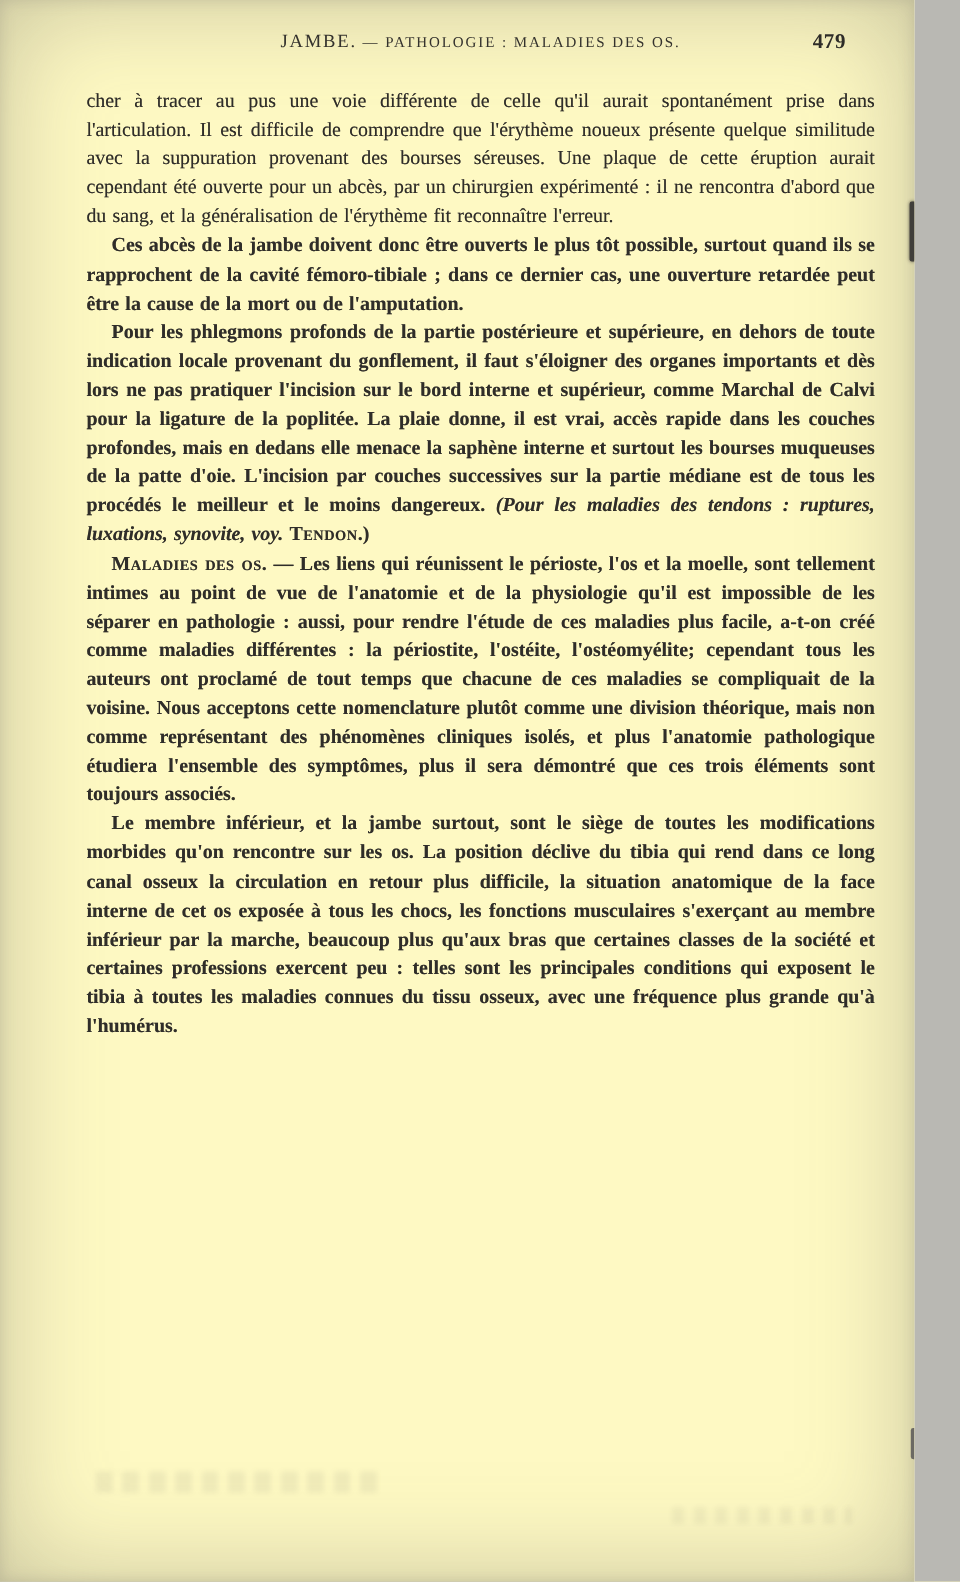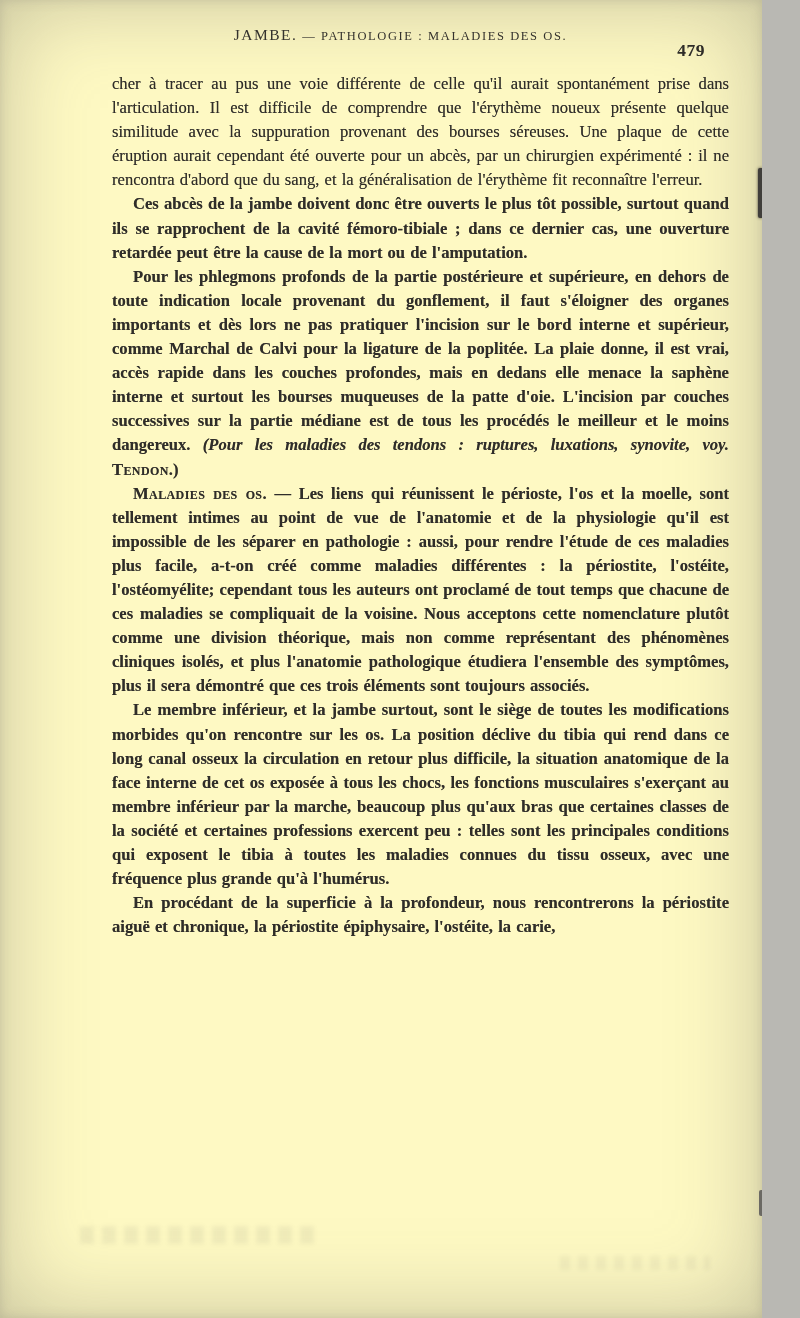--- a/index.html
+++ b/index.html
@@ -38,31 +38,29 @@
     letter-spacing:1.6px;
     color:#34322d;
   }
   .page-number{
     position:absolute;
     right:24px;top:-2px;
     font-size:17.5px;
     font-weight:bold;
     letter-spacing:.5px;
     color:#2e2c28;
-    margin-top:16px;
   }
   .paragraphs{
     margin-top:12px;
     text-align:justify;
     font-size:16.6px;
     line-height:24.1px;
     color:#2f2d29;
     text-shadow:0 0 .5px rgba(46,44,40,.55);
     word-spacing:1px;
-    margin-left:40px;
   }
   .paragraphs p{
     margin:0;
     padding:0;
   }
   .paragraphs p.indent{
     text-indent:21px;
     font-weight:bold;
   }
   .italic{font-style:italic;}
@@ -107,20 +105,19 @@
     <div class="running-header">
       <span class="title-main">JAMBE.</span><span class="title-detail"> — PATHOLOGIE : MALADIES DES OS.</span>
       <span class="page-number">479</span>
     </div>
     <div class="paragraphs">
         <p class=""><span class="">cher à tracer au pus une voie différente de celle qu'il aurait spontanément prise dans l'articulation. Il est difficile de comprendre que l'érythème noueux présente quelque similitude avec la suppuration provenant des bourses séreuses. Une plaque de cette éruption aurait cependant été ouverte pour un abcès, par un chirurgien expérimenté : il ne rencontra d'abord que du sang, et la généralisation de l'érythème fit reconnaître l'erreur.</span></p>
         <p class="indent"><span class="">Ces abcès de la jambe doivent donc être ouverts le plus tôt possible, surtout quand ils se rapprochent de la cavité fémoro-tibiale ; dans ce dernier cas, une ouverture retardée peut être la cause de la mort ou de l'amputation.</span></p>
         <p class="indent"><span class="">Pour les phlegmons profonds de la partie postérieure et supérieure, en dehors de toute indication locale provenant du gonflement, il faut s'éloigner des organes importants et dès lors ne pas pratiquer l'incision sur le bord interne et supérieur, comme Marchal de Calvi pour la ligature de la poplitée. La plaie donne, il est vrai, accès rapide dans les couches profondes, mais en dedans elle menace la saphène interne et surtout les bourses muqueuses de la patte d'oie. L'incision par couches successives sur la partie médiane est de tous les procédés le meilleur et le moins dangereux. </span><span class="italic">(Pour les maladies des tendons : ruptures, luxations, synovite, voy. </span><span class="smallcaps">Tendon</span><span class="">.)</span></p>
         <p class="indent"><span class="smallcaps">Maladies des os.</span><span class=""> — Les liens qui réunissent le périoste, l'os et la moelle, sont tellement intimes au point de vue de l'anatomie et de la physiologie qu'il est impossible de les séparer en pathologie : aussi, pour rendre l'étude de ces maladies plus facile, a-t-on créé comme maladies différentes : la périostite, l'ostéite, l'ostéomyélite; cependant tous les auteurs ont proclamé de tout temps que chacune de ces maladies se compliquait de la voisine. Nous acceptons cette nomenclature plutôt comme une division théorique, mais non comme représentant des phénomènes cliniques isolés, et plus l'anatomie pathologique étudiera l'ensemble des symptômes, plus il sera démontré que ces trois éléments sont toujours associés.</span></p>
         <p class="indent"><span class="">Le membre inférieur, et la jambe surtout, sont le siège de toutes les modifications morbides qu'on rencontre sur les os. La position déclive du tibia qui rend dans ce long canal osseux la circulation en retour plus difficile, la situation anatomique de la face interne de cet os exposée à tous les chocs, les fonctions musculaires s'exerçant au membre inférieur par la marche, beaucoup plus qu'aux bras que certaines classes de la société et certaines professions exercent peu : telles sont les principales conditions qui exposent le tibia à toutes les maladies connues du tissu osseux, avec une fréquence plus grande qu'à l'humérus.</span></p>
-        <p class="indent"><span class="">En procédant de la superficie à la profondeur, nous rencontrerons la périostite aiguë et chronique, la périostite épiphysaire, l'ostéite, la carie,</span></p>
       </div>
   </div>
   <div class="edge-artifact"></div>
   <div class="edge-artifact-2"></div>
   <div class="ghost-smudge"></div>
   <div class="ghost-smudge-2"></div>
 </div>
 
 </body></html>

